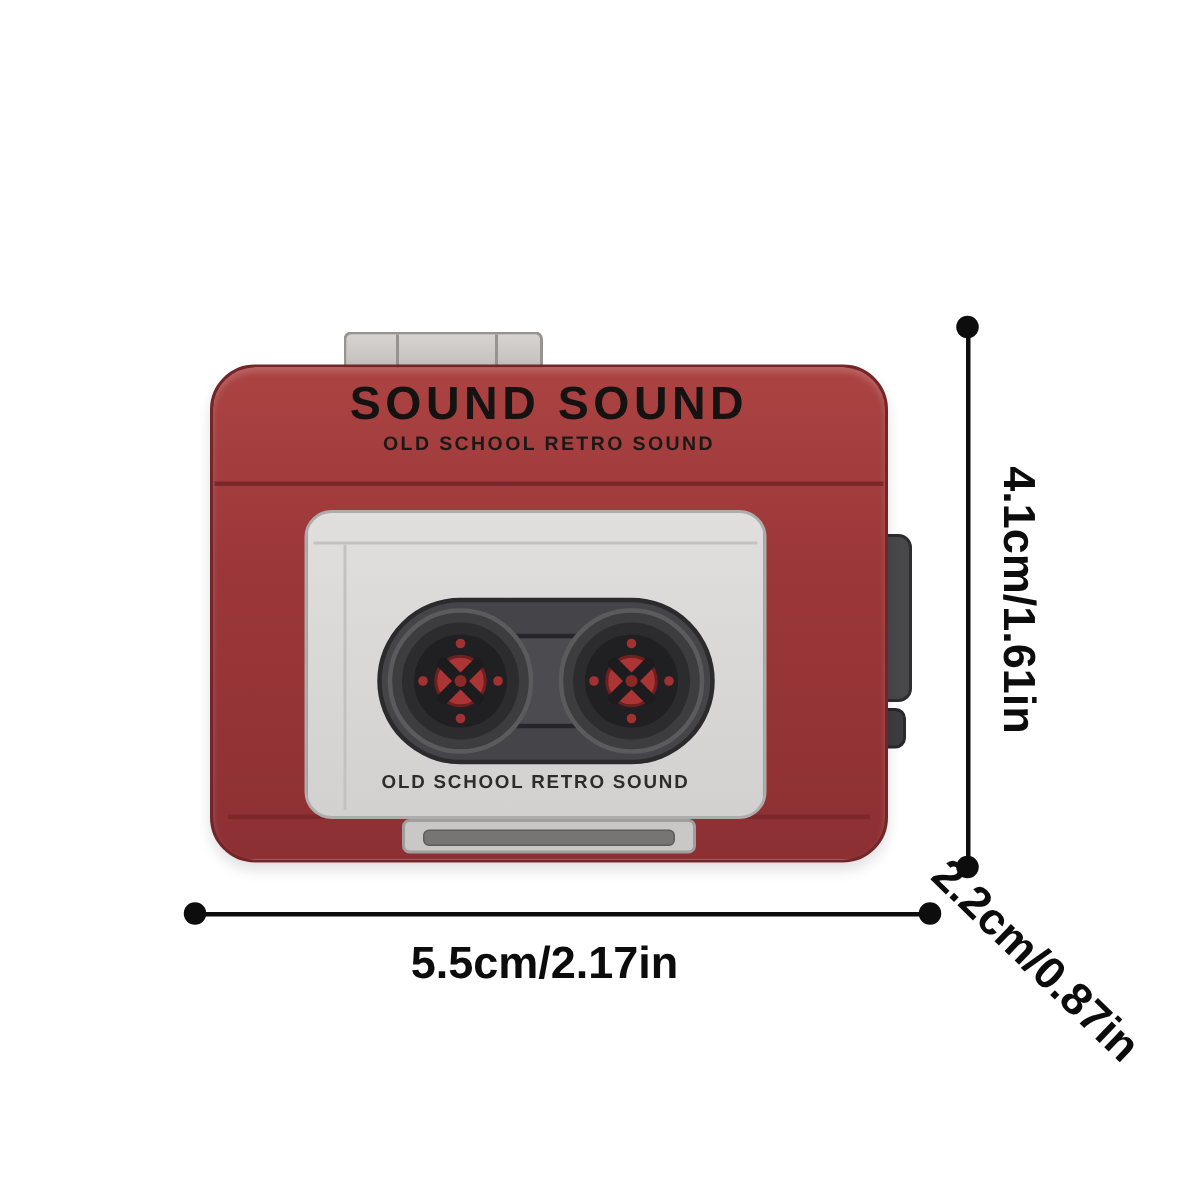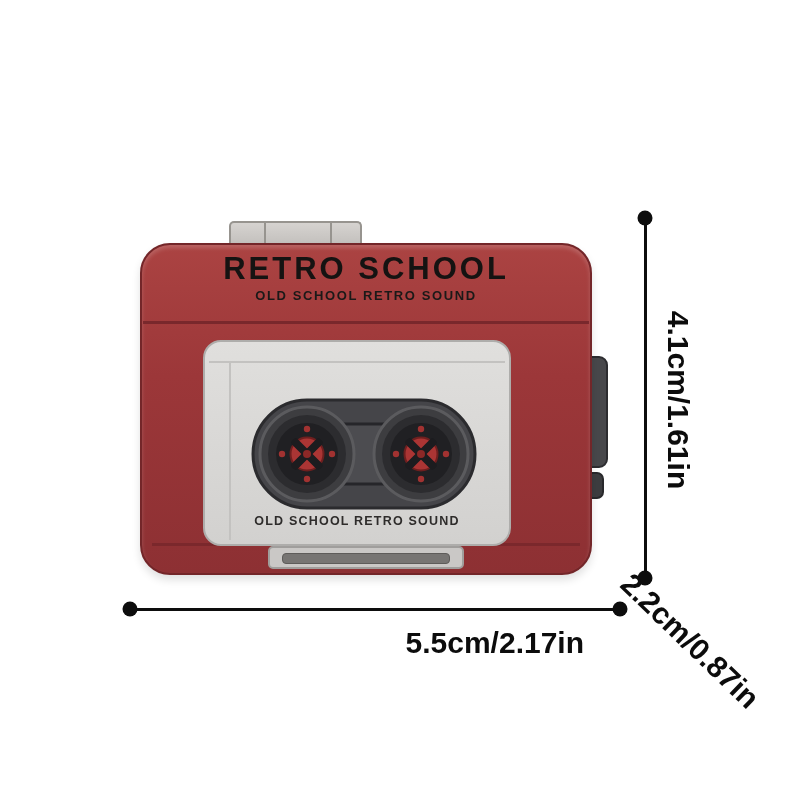--- a/index.html
+++ b/index.html
@@ -70,21 +70,21 @@
   .dim-line{background:#0d0d0d;z-index:6;}
   #dim-line-width{left:130px;top:608px;width:490px;height:3px;}
   #dim-line-height{left:644px;top:218px;width:3px;height:360px;}
   .dim-dot{
     width:15px;height:15px;border-radius:50%;background:#0d0d0d;z-index:7;
     transform:translate(-50%,-50%);
   }
   .dim-label{
     font-size:30px;font-weight:bold;color:#0c0c0c;z-index:6;white-space:nowrap;
   }
-  #dim-label-width{left:184px;top:626px;width:400px;text-align:right;}
+  #dim-label-width{left:163px;top:626px;width:400px;text-align:center;}
   #dim-label-height{
     left:498px;top:383px;width:360px;text-align:center;
     transform:rotate(90deg);transform-origin:center;
   }
   #dim-label-depth{
     left:540px;top:624px;width:300px;text-align:center;
     transform:rotate(44deg);transform-origin:center;
   }
 </style>
 </head>
@@ -97,21 +97,21 @@
     <div class="tab-divider" style="left:99px"></div>
   </div>
 
   <div id="side-clip-upper" class="abs"></div>
   <div id="side-clip-lower" class="abs"></div>
 
   <div id="device-body" class="abs"></div>
   <div id="body-seam-top" class="abs"></div>
   <div id="body-seam-bottom" class="abs"></div>
 
-  <div id="device-title" class="abs">RETRO SCHOOL</div>
+  <div id="device-title" class="abs">SOUND SOUND</div>
   <div id="device-subtitle" class="abs">OLD SCHOOL RETRO SOUND</div>
 
   <div id="cassette-panel" class="abs"></div>
 
   <svg id="cassette-window-svg" class="abs" width="308" height="206" viewBox="0 0 308 206">
 
     <line x1="6" y1="22" x2="302" y2="22" stroke="#c3c2c0" stroke-width="2"></line>
     <line x1="27" y1="23" x2="27" y2="200" stroke="#c3c2c0" stroke-width="2"></line>
 
     <rect x="50" y="60" width="222" height="108" rx="54" fill="#454549" stroke="#2b2b2e" stroke-width="3"></rect>

